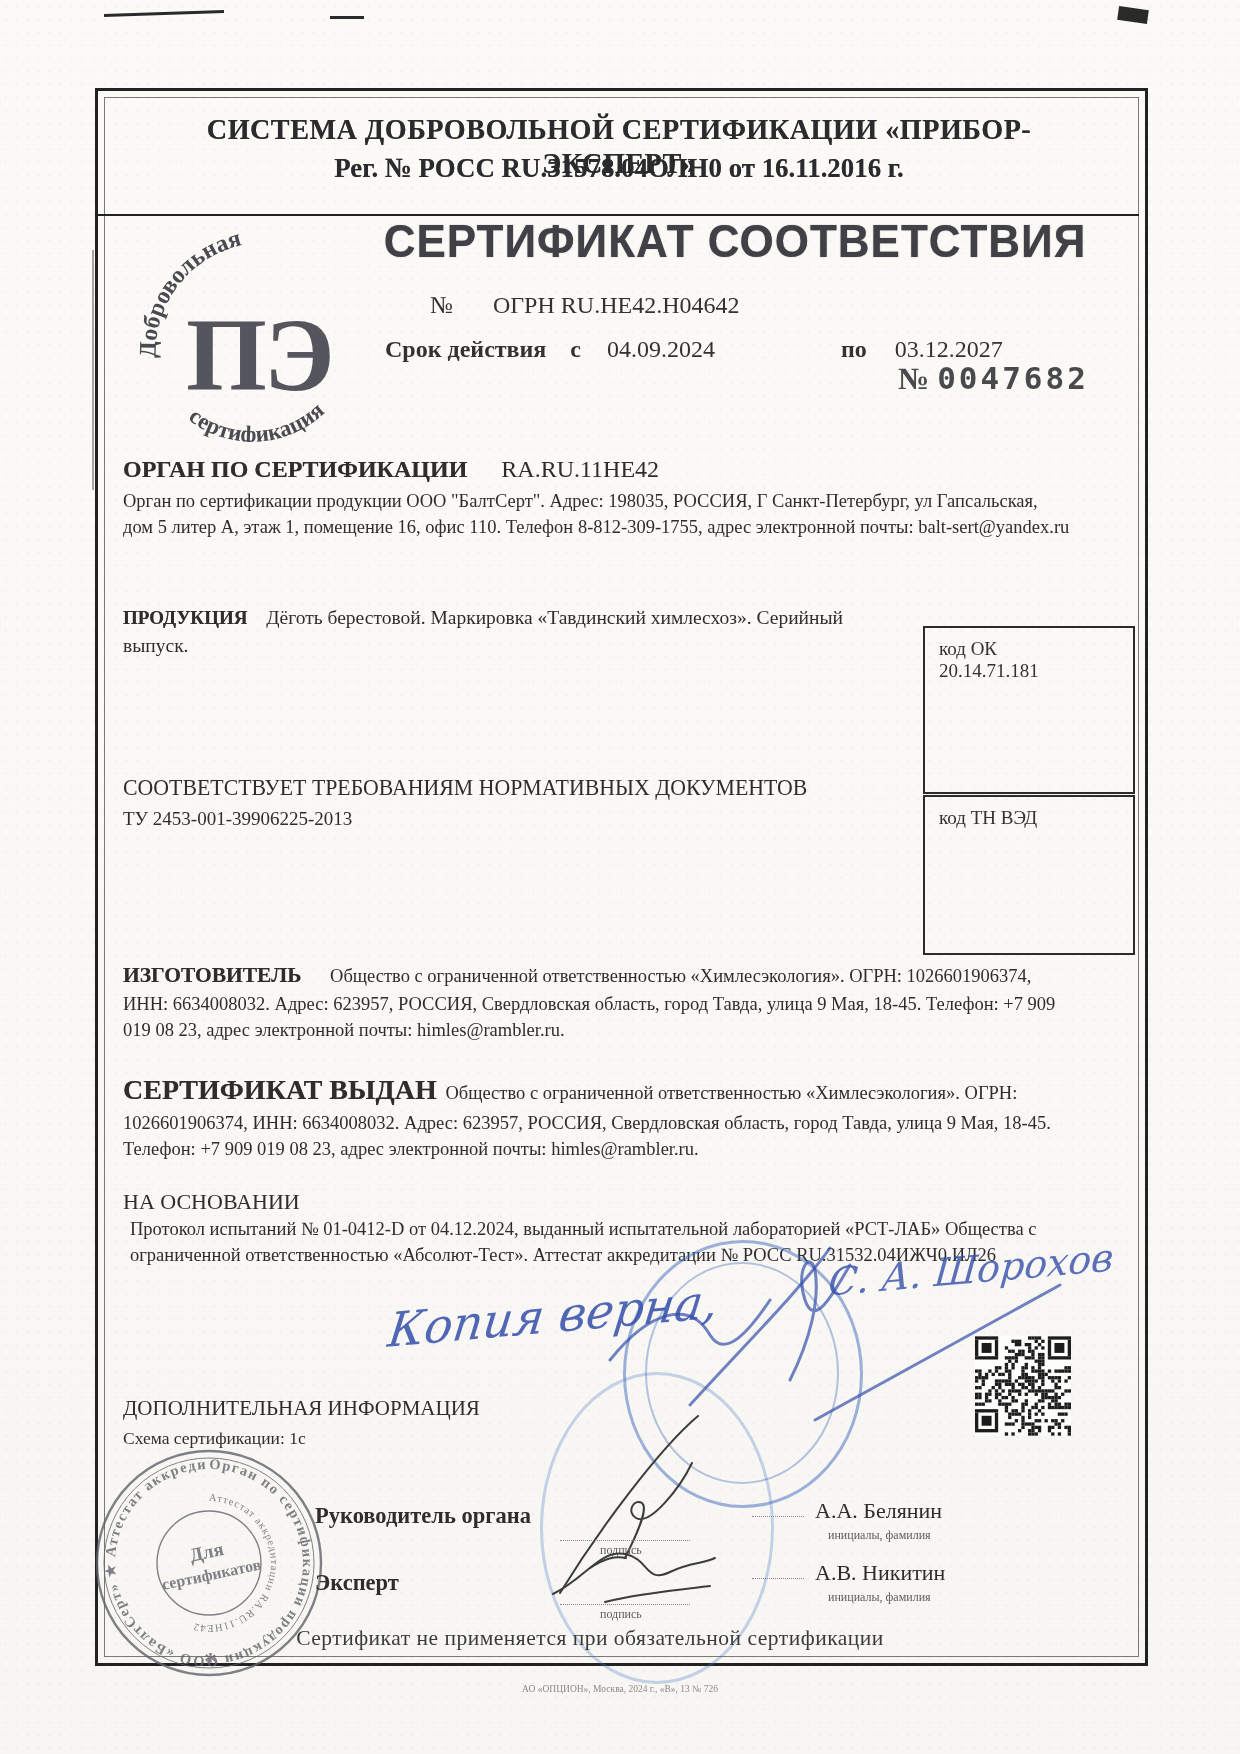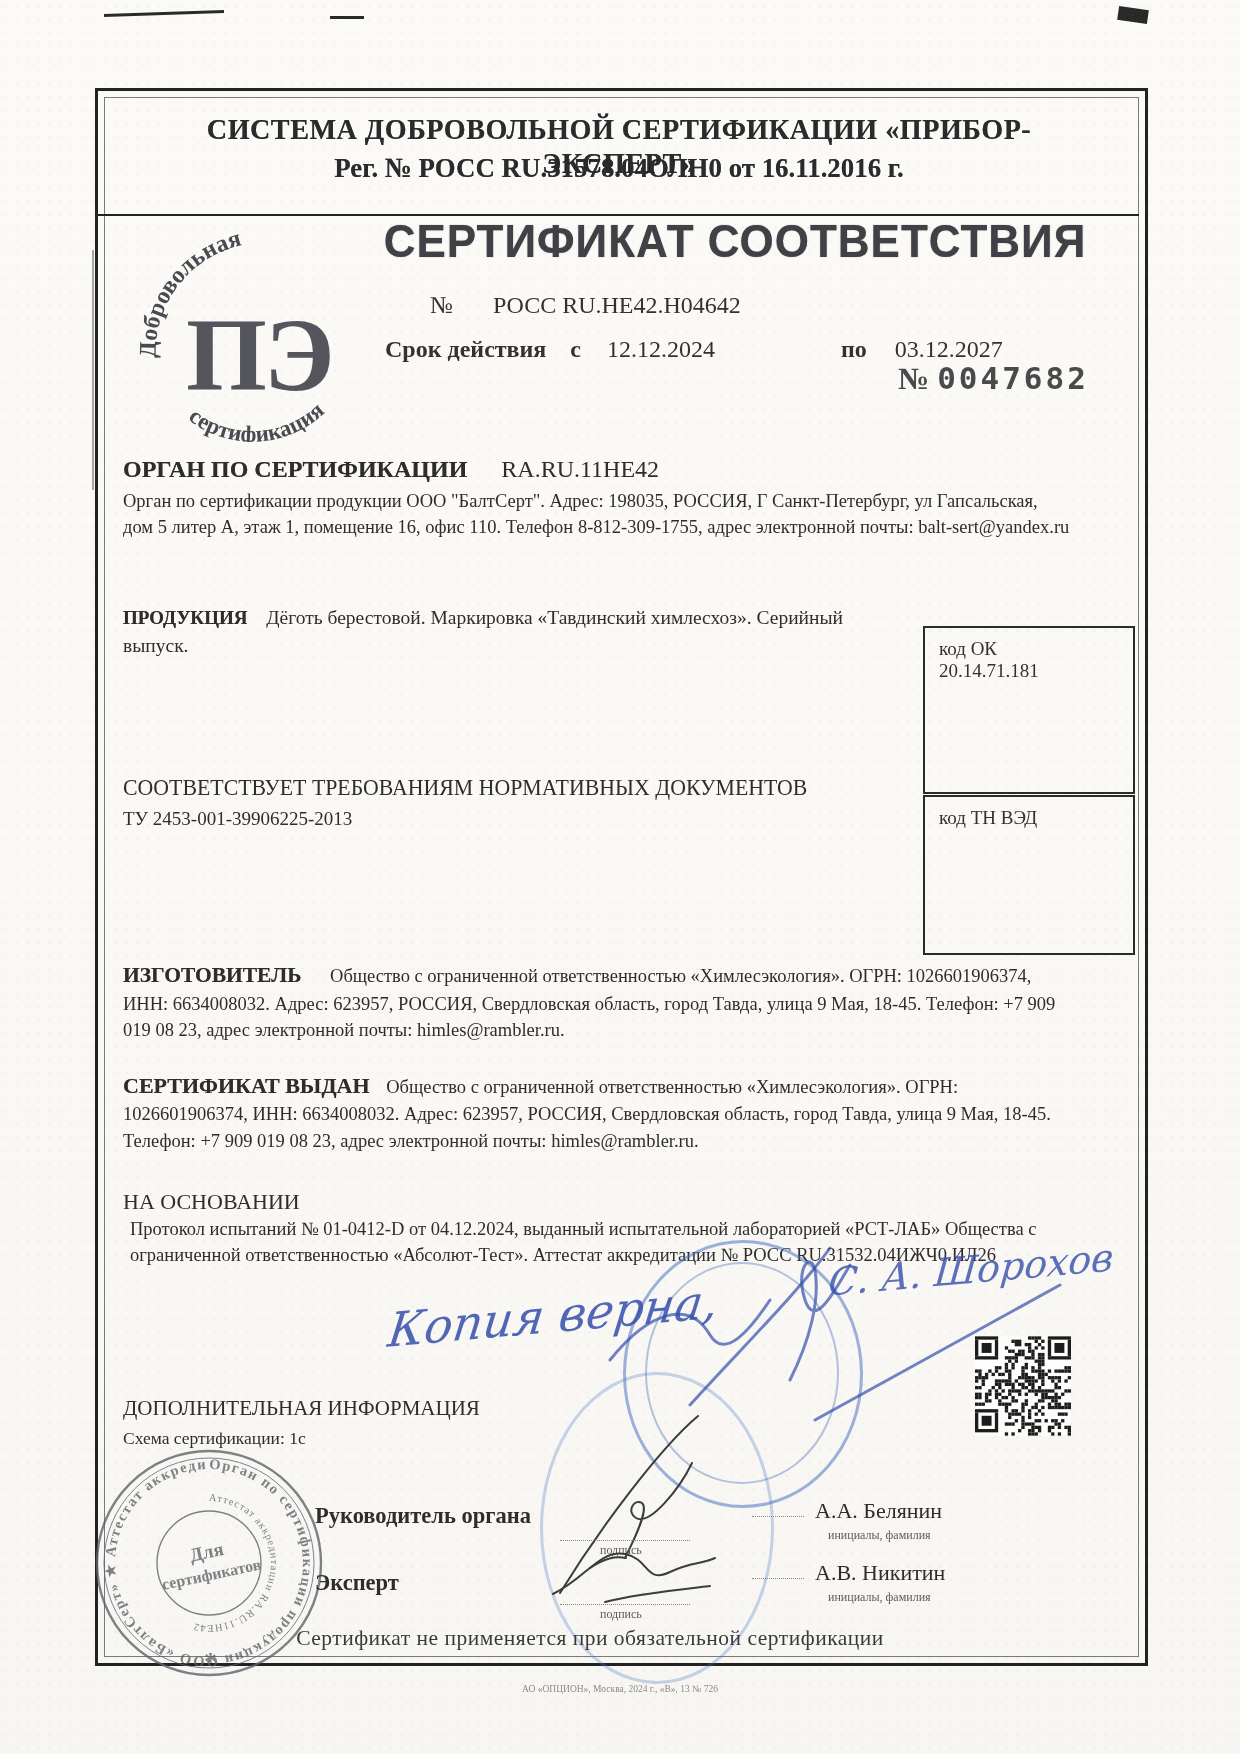--- a/index.html
+++ b/index.html
@@ -43,21 +43,21 @@
   .h-row{display:flex;gap:34px;align-items:baseline;}
   .org-head{top:452px;font-size:24px;}
   .org-body{top:488px;width:948px;font-size:18.5px;}
   .prod{top:604px;width:775px;font-size:19.5px;}
   .prod .h{font-size:19px;margin-right:14px;}
   .comp-head{top:772px;font-size:22.5px;transform:scaleX(.97);transform-origin:left;}
   .comp-body{top:806px;font-size:19px;}
   .man{top:960px;width:952px;font-size:18.5px;}
   .man .h{font-size:21.5px;margin-right:24px;}
   .iss{top:1070px;width:952px;font-size:18.5px;}
-  .iss .h{font-size:22px;margin-right:12px;}
+  .iss .h{font-size:28px;margin-right:4px;}
   .basis-head{top:1186px;font-size:22px;}
   .basis-body{top:1216px;left:130px;width:950px;font-size:18.5px;}
   .extra-head{top:1394px;font-size:21px;}
   .extra-body{top:1426px;font-size:17.5px;}
   
   .code-box{position:absolute;left:923px;width:212px;border:2px solid #2b2b2b;
         padding:10px 0 0 14px;font-size:19px;color:#33322f;box-sizing:border-box;}
   .code-box.ok{top:626px;height:168px;}
   .code-box.tnved{top:795px;height:160px;}
   .hw-note{position:absolute;left:388px;top:1288px;font-style:italic;font-size:47px;
@@ -112,26 +112,26 @@
     </text>
     <text x="58" y="168" font-size="104" font-weight="bold" fill="#55555e" letter-spacing="-3">ПЭ</text>
     <text font-size="23" font-weight="bold" fill="#4a4a50">
       <textPath href="#arcBot" startOffset="2">сертификация</textPath>
     </text>
   </svg>
 
   <div class="doc-title">СЕРТИФИКАТ СООТВЕТСТВИЯ</div>
   <div class="num-row">
     <span class="lbl">№</span>
-    <span>РОСС RU.HE42.H04642</span>
+    <span>ОГРН RU.HE42.H04642</span>
   </div>
   <div class="validity">
     <b>Срок действия</b>
     <b style="margin-left:18px;">с</b>
-    <span style="margin-left:20px;">12.12.2024</span>
+    <span style="margin-left:20px;">04.09.2024</span>
     <b style="margin-left:120px;">по</b>
     <span style="margin-left:22px;">03.12.2027</span>
   </div>
   <div class="blank-num">
     <span class="lbl">№</span><span>0047682</span>
   </div>
 
   <div class="blk org-head h-row">
     <span class="h">ОРГАН ПО СЕРТИФИКАЦИИ</span>
     <span>RA.RU.11HE42</span>

